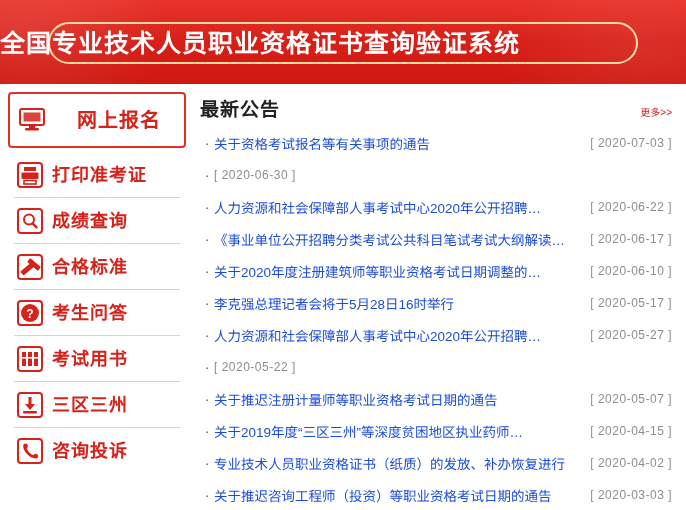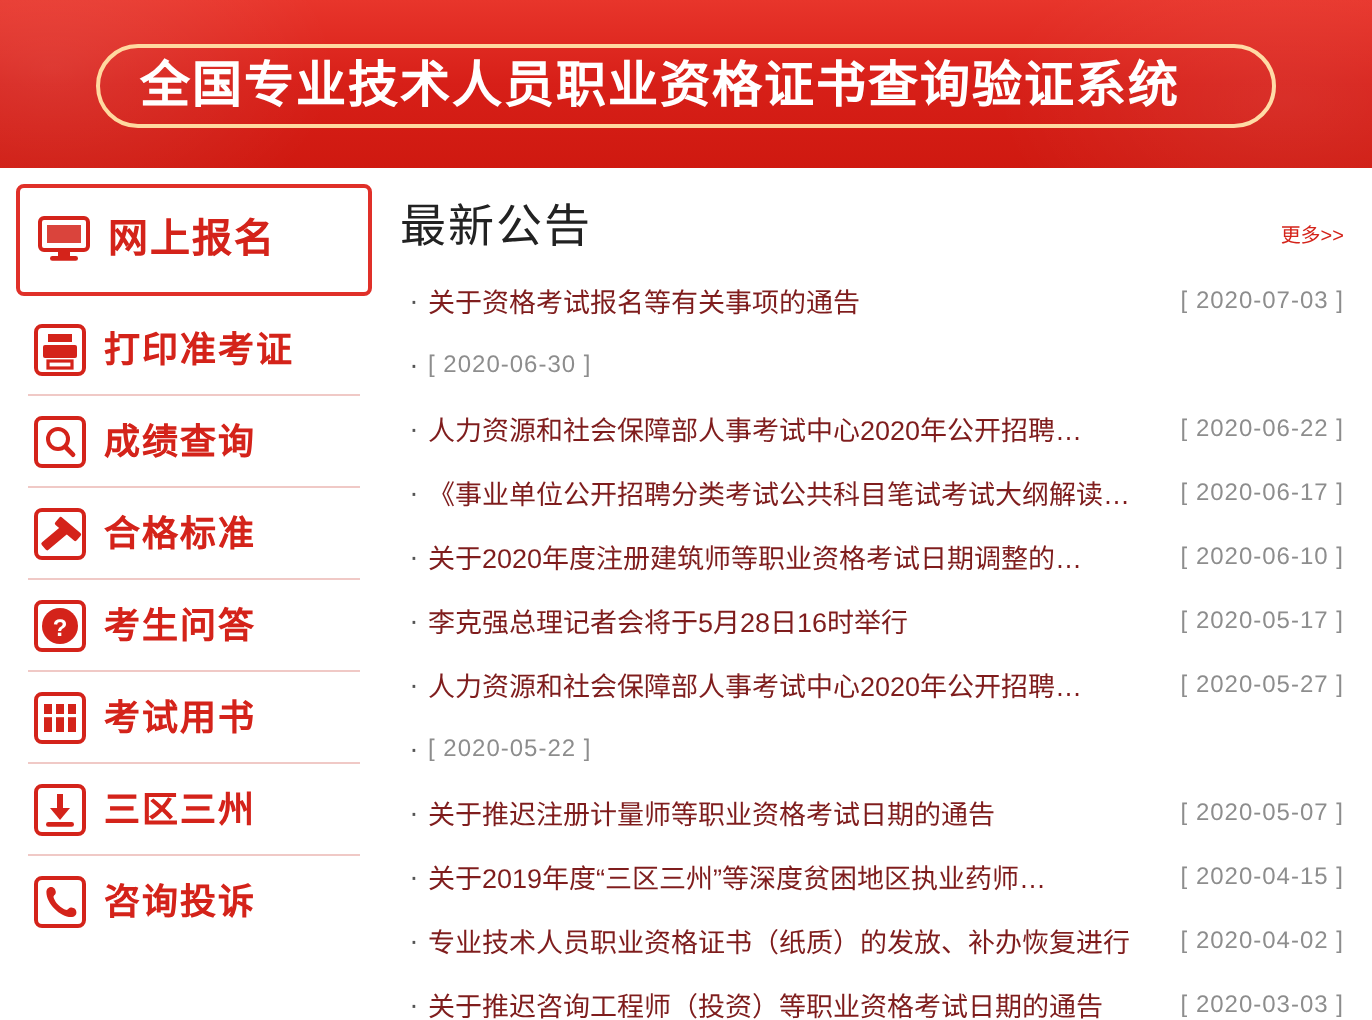--- a/index.html
+++ b/index.html
@@ -52,24 +52,24 @@
     left: 48px;
     top: 22px;
     width: 590px;
     height: 42px;
     border: 2px solid #ffd9a0;
     border-radius: 21px;
     box-sizing: border-box;
   }
   .header-title {
     position: absolute;
-    left: 16px;
+    left: 0;
     top: 27px;
     width: 574px;
-    text-align: right;
+    text-align: left;
     font-size: 25px;
     font-weight: bold;
     color: #ffffff;
     letter-spacing: 1px;
     line-height: 32px;
     white-space: nowrap;
     z-index: 2;
   }
 
   
@@ -105,20 +105,21 @@
     color: #d4231a;
     font-weight: bold;
     letter-spacing: 1px;
     line-height: 22px;
   }
   .nav-item.active {
     border: 2px solid #e03029;
     border-radius: 4px;
     height: 56px;
     margin-bottom: 4px;
+    gap: 23px;
   }
   .nav-item.active .nav-label {
     font-size: 20px;
   }
   .nav-sep {
     height: 1px;
     background: #f0c9c6;
     margin: 0 6px;
   }
 
@@ -133,22 +134,22 @@
     box-sizing: border-box;
     min-width: 0;
   }
   .content-head {
     display: flex;
     align-items: baseline;
     justify-content: space-between;
     padding-bottom: 6px;
   }
   .content-title {
-    font-size: 23px;
-    font-weight: normal;
+    font-size: 19px;
+    font-weight: bold;
     color: #222222;
     letter-spacing: 1px;
   }
   .more-link {
     font-size: 10px;
     color: #d4231a;
     text-decoration: none;
     cursor: pointer;
   }
 
@@ -172,21 +173,21 @@
     color: #555555;
     font-size: 14px;
     line-height: 1;
     text-align: center;
   }
   .news-text {
     flex: 1 1 auto;
     overflow: hidden;
     text-overflow: ellipsis;
     white-space: nowrap;
-    color: #7f1d1d;
+    color: #1d4ed8;
     cursor: pointer;
     padding-right: 8px;
   }
   .news-date {
     flex: 0 0 auto;
     font-size: 12px;
     color: #8d8d8d;
     letter-spacing: 0.5px;
   }
 </style>

